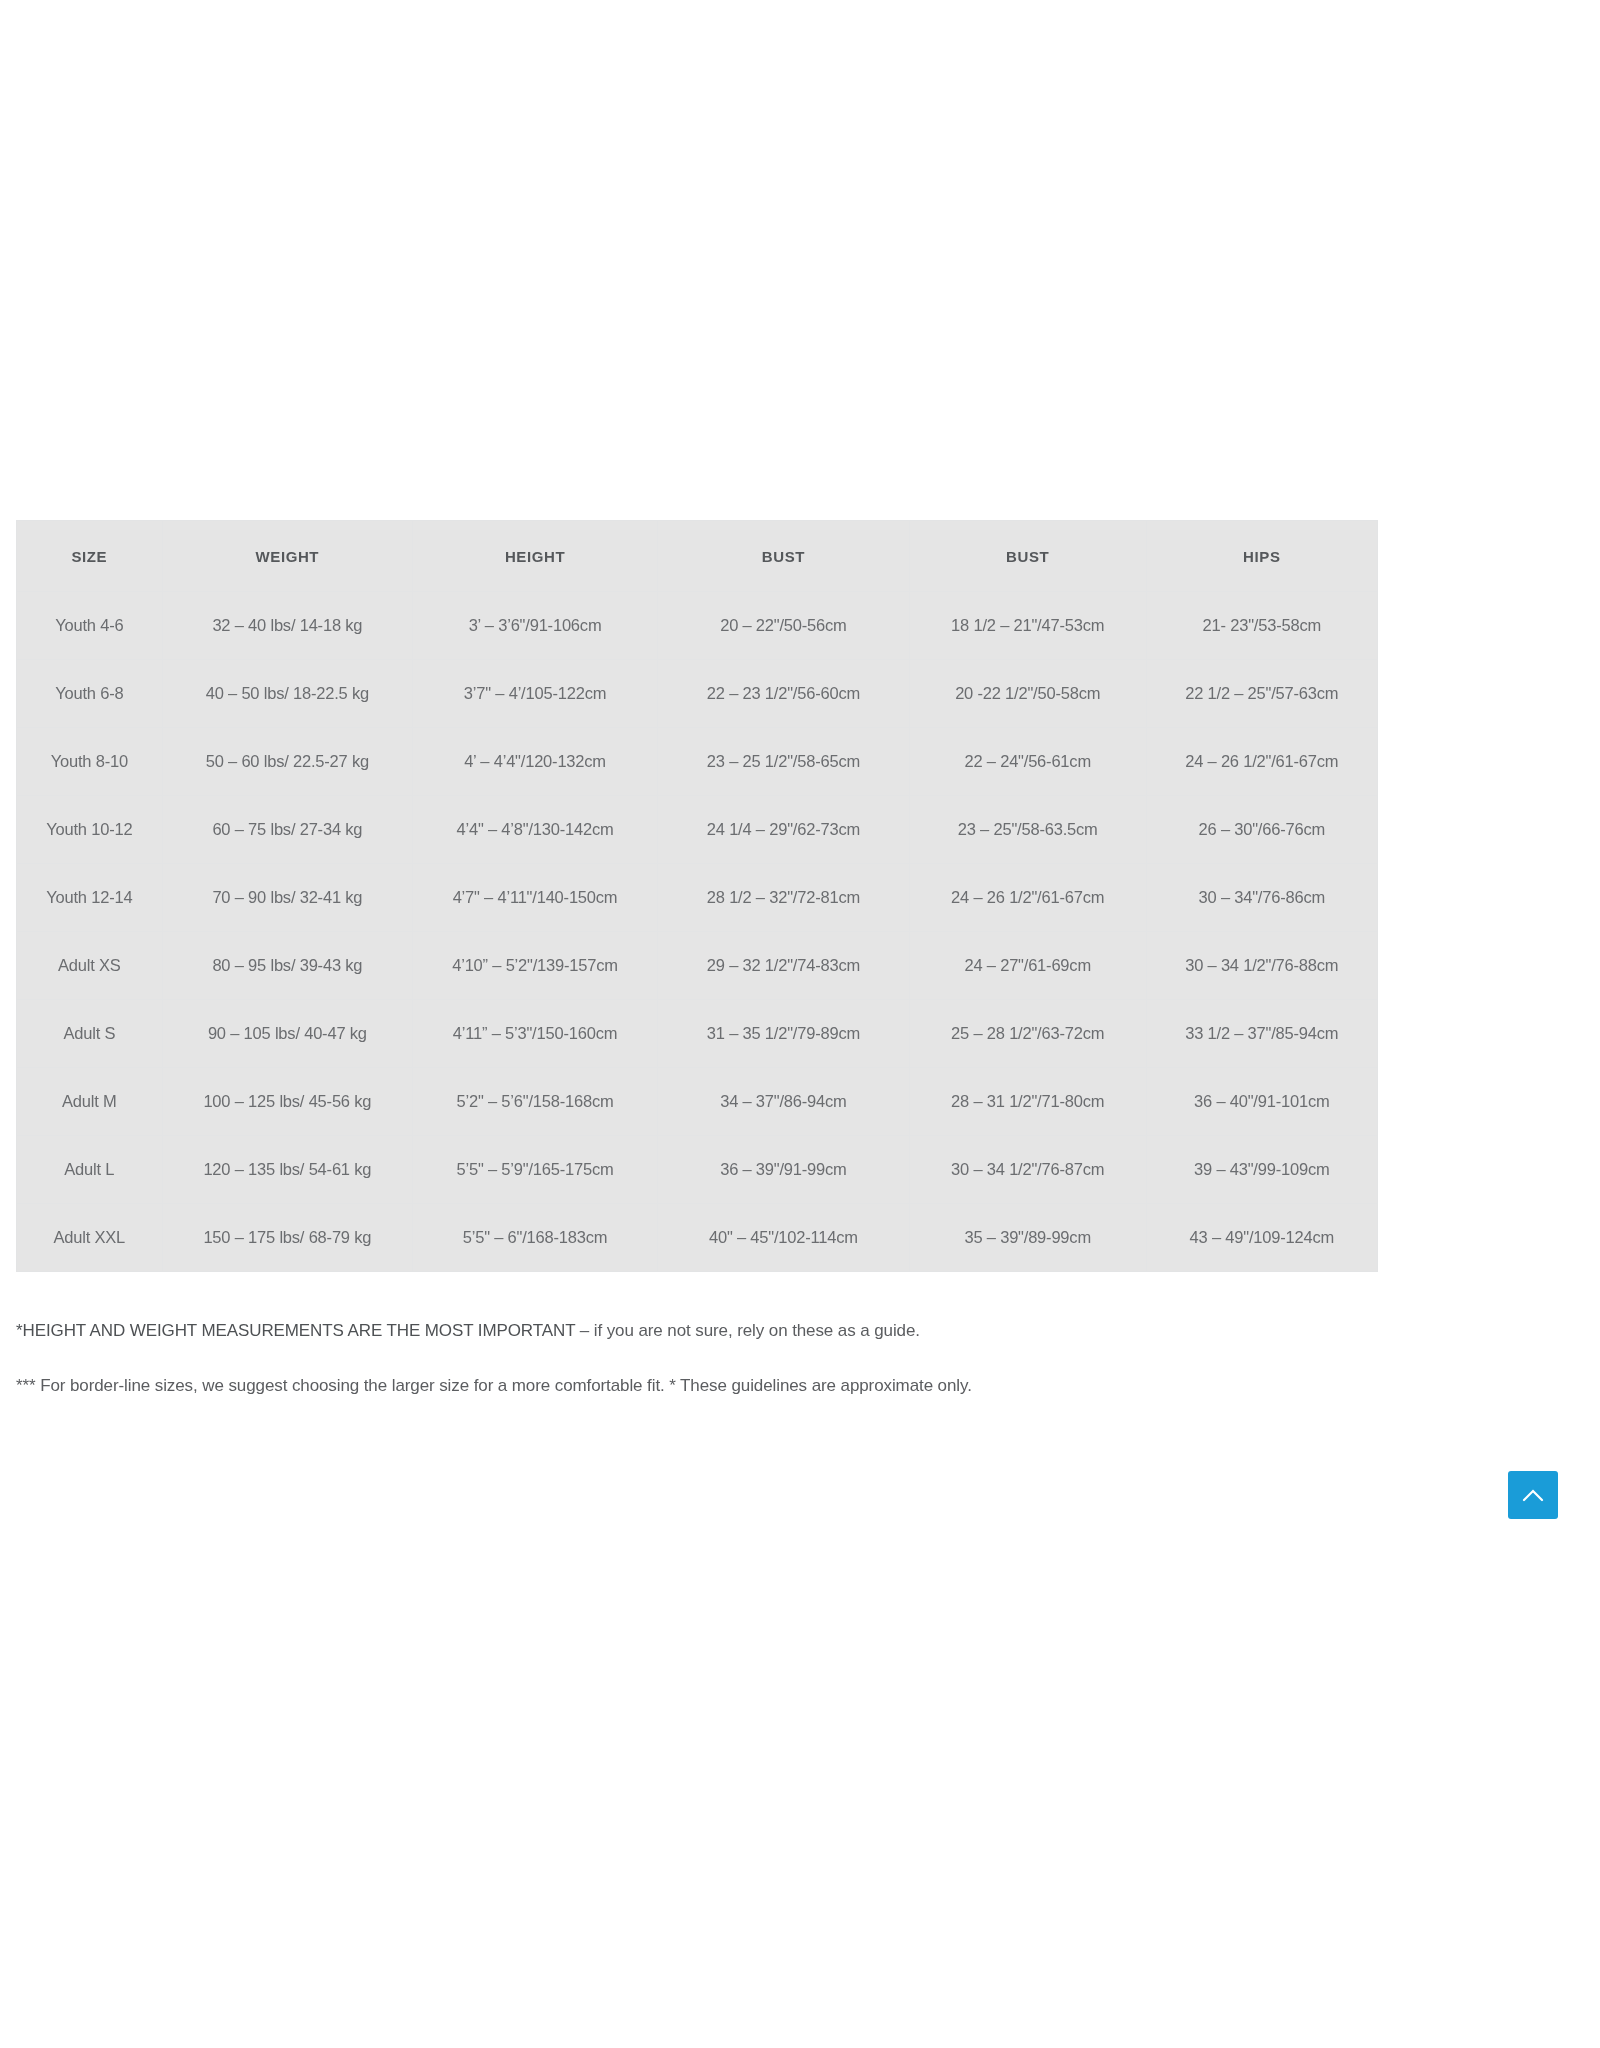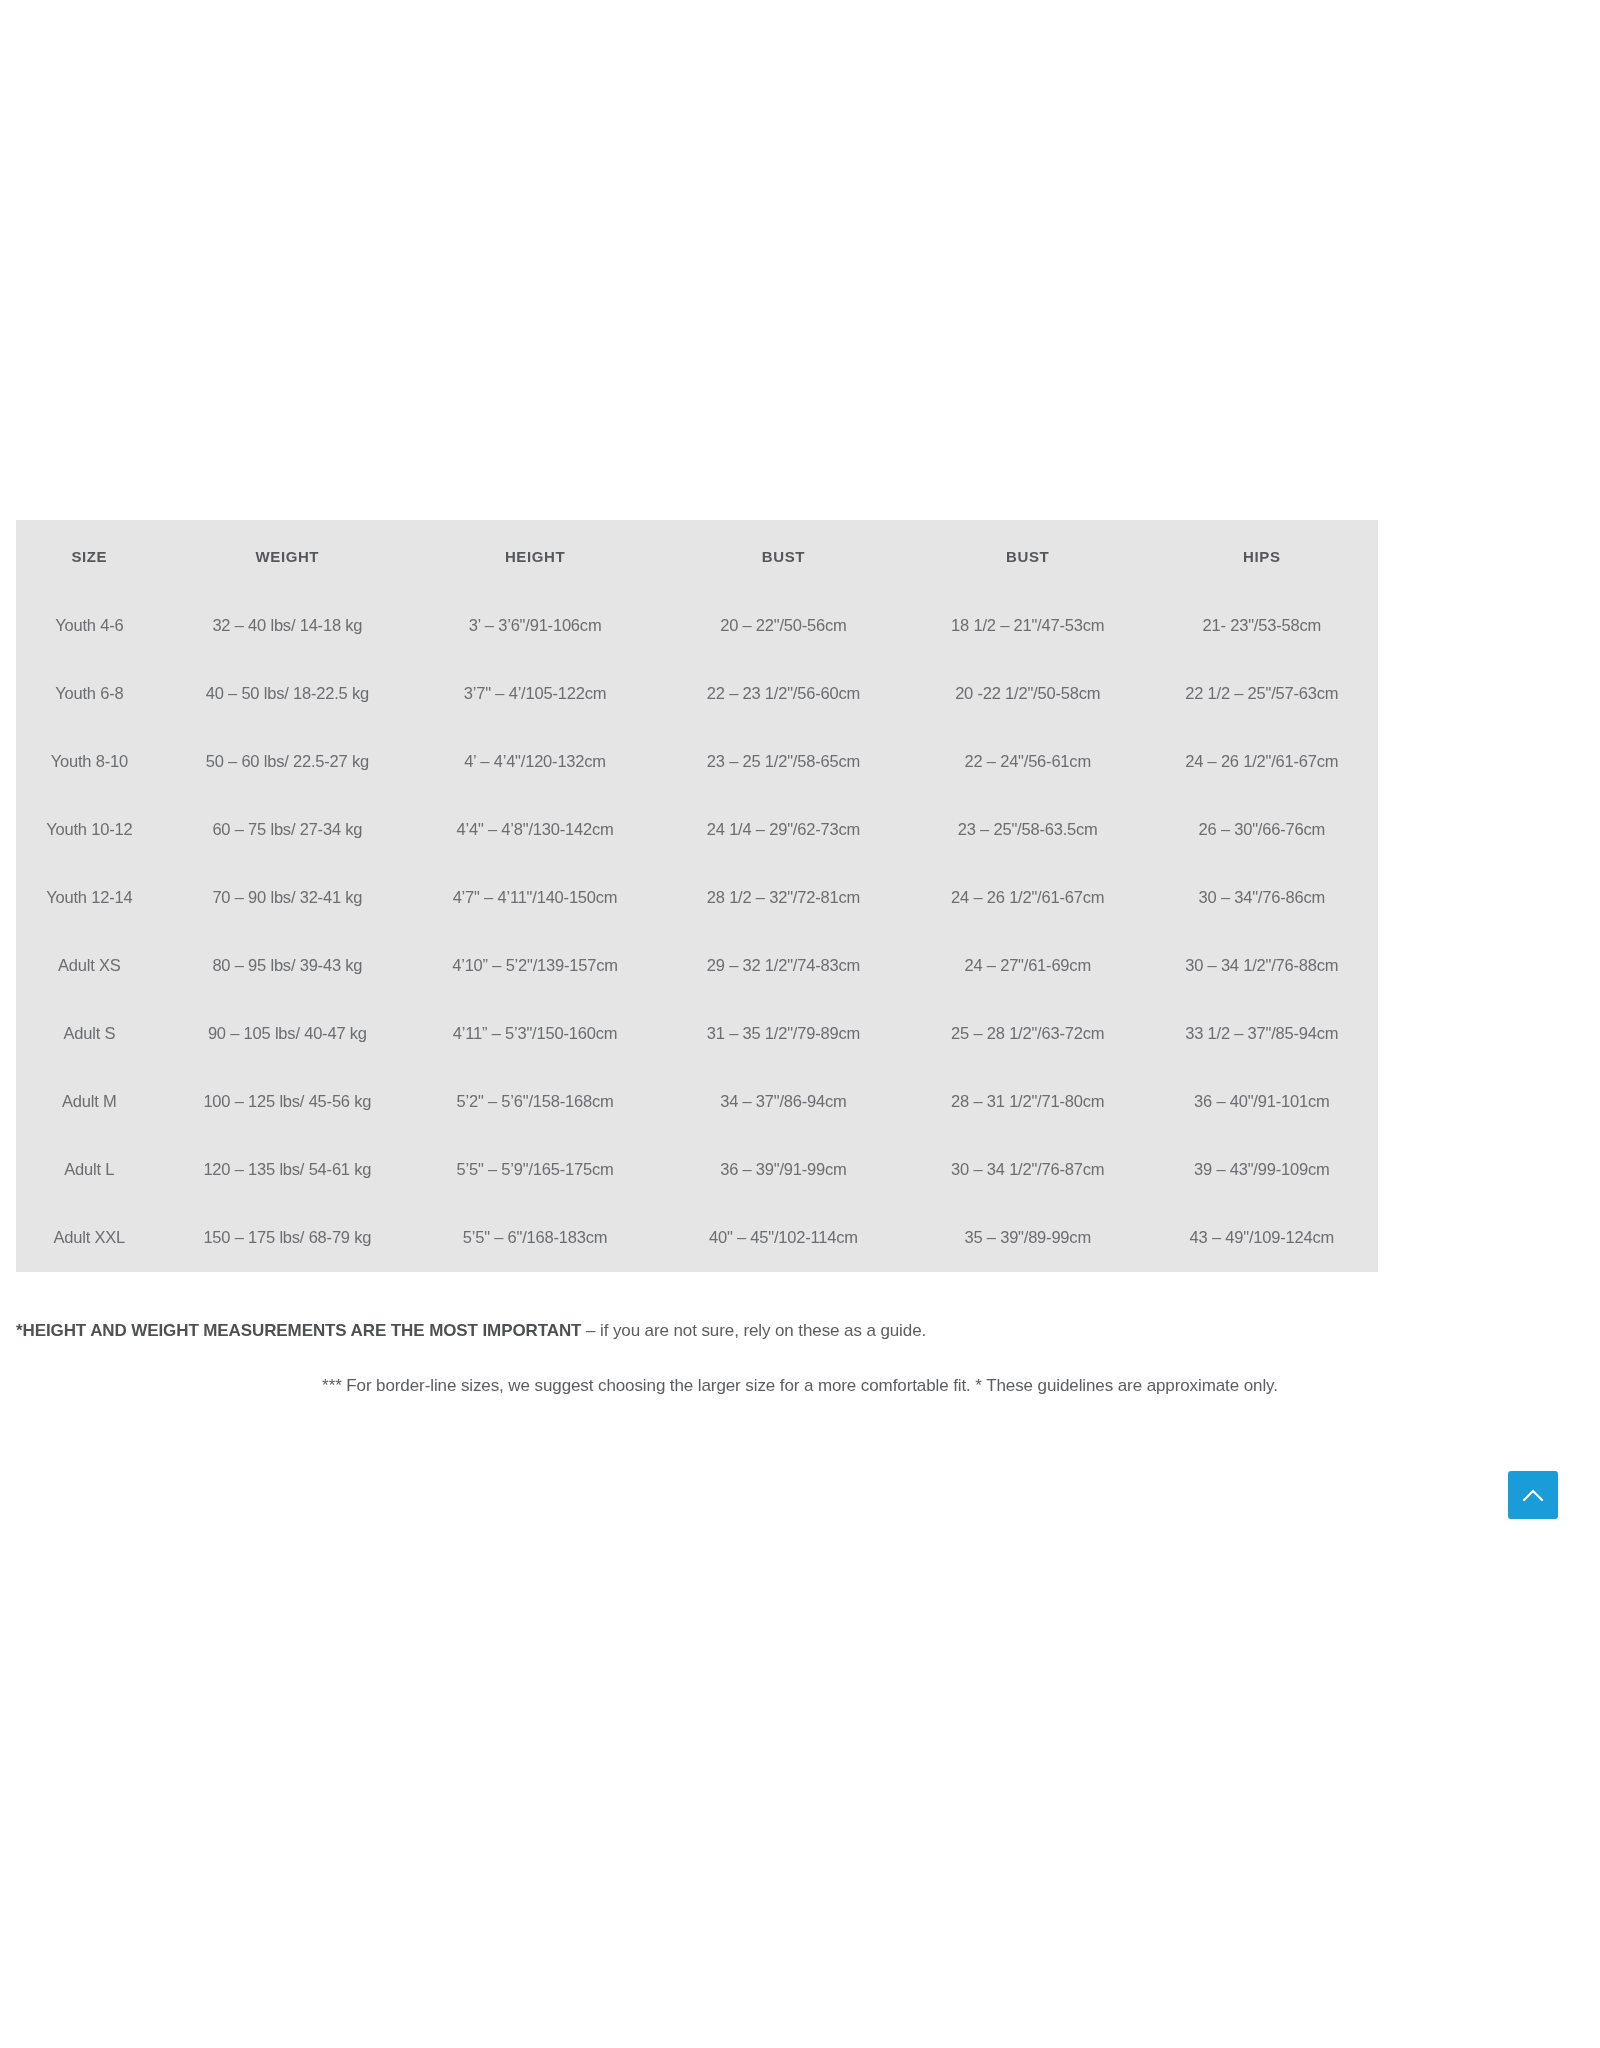--- a/index.html
+++ b/index.html
@@ -30,22 +30,22 @@
   col.c-weight{width:18.4%;}
   col.c-height{width:18.0%;}
   col.c-bust{width:18.5%;}
   col.c-waist{width:17.4%;}
   col.c-hips{width:17.0%;}
   .footnote{
     margin:0 16px;font-size:17px;color:#5b5d60;line-height:1.35;
     letter-spacing:-0.1px;
   }
   .footnote.first{margin-top:48px;}
-  .footnote.second{margin-top:32px;text-align:center;}
-  .footnote strong{color:#4e5154;font-weight:700;}
+  .footnote.second{margin-top:32px;}
+  .footnote strong{color:#4e5154;font-weight:400;}
   .scroll-top{
     position:absolute;top:1471px;left:1508px;width:50px;height:48px;
     border:none;border-radius:3px;display:flex;align-items:center;
     justify-content:center;cursor:pointer;padding:0;
   }
   .scroll-top svg{display:block;}
 </style>
 </head>
 <body>
 

